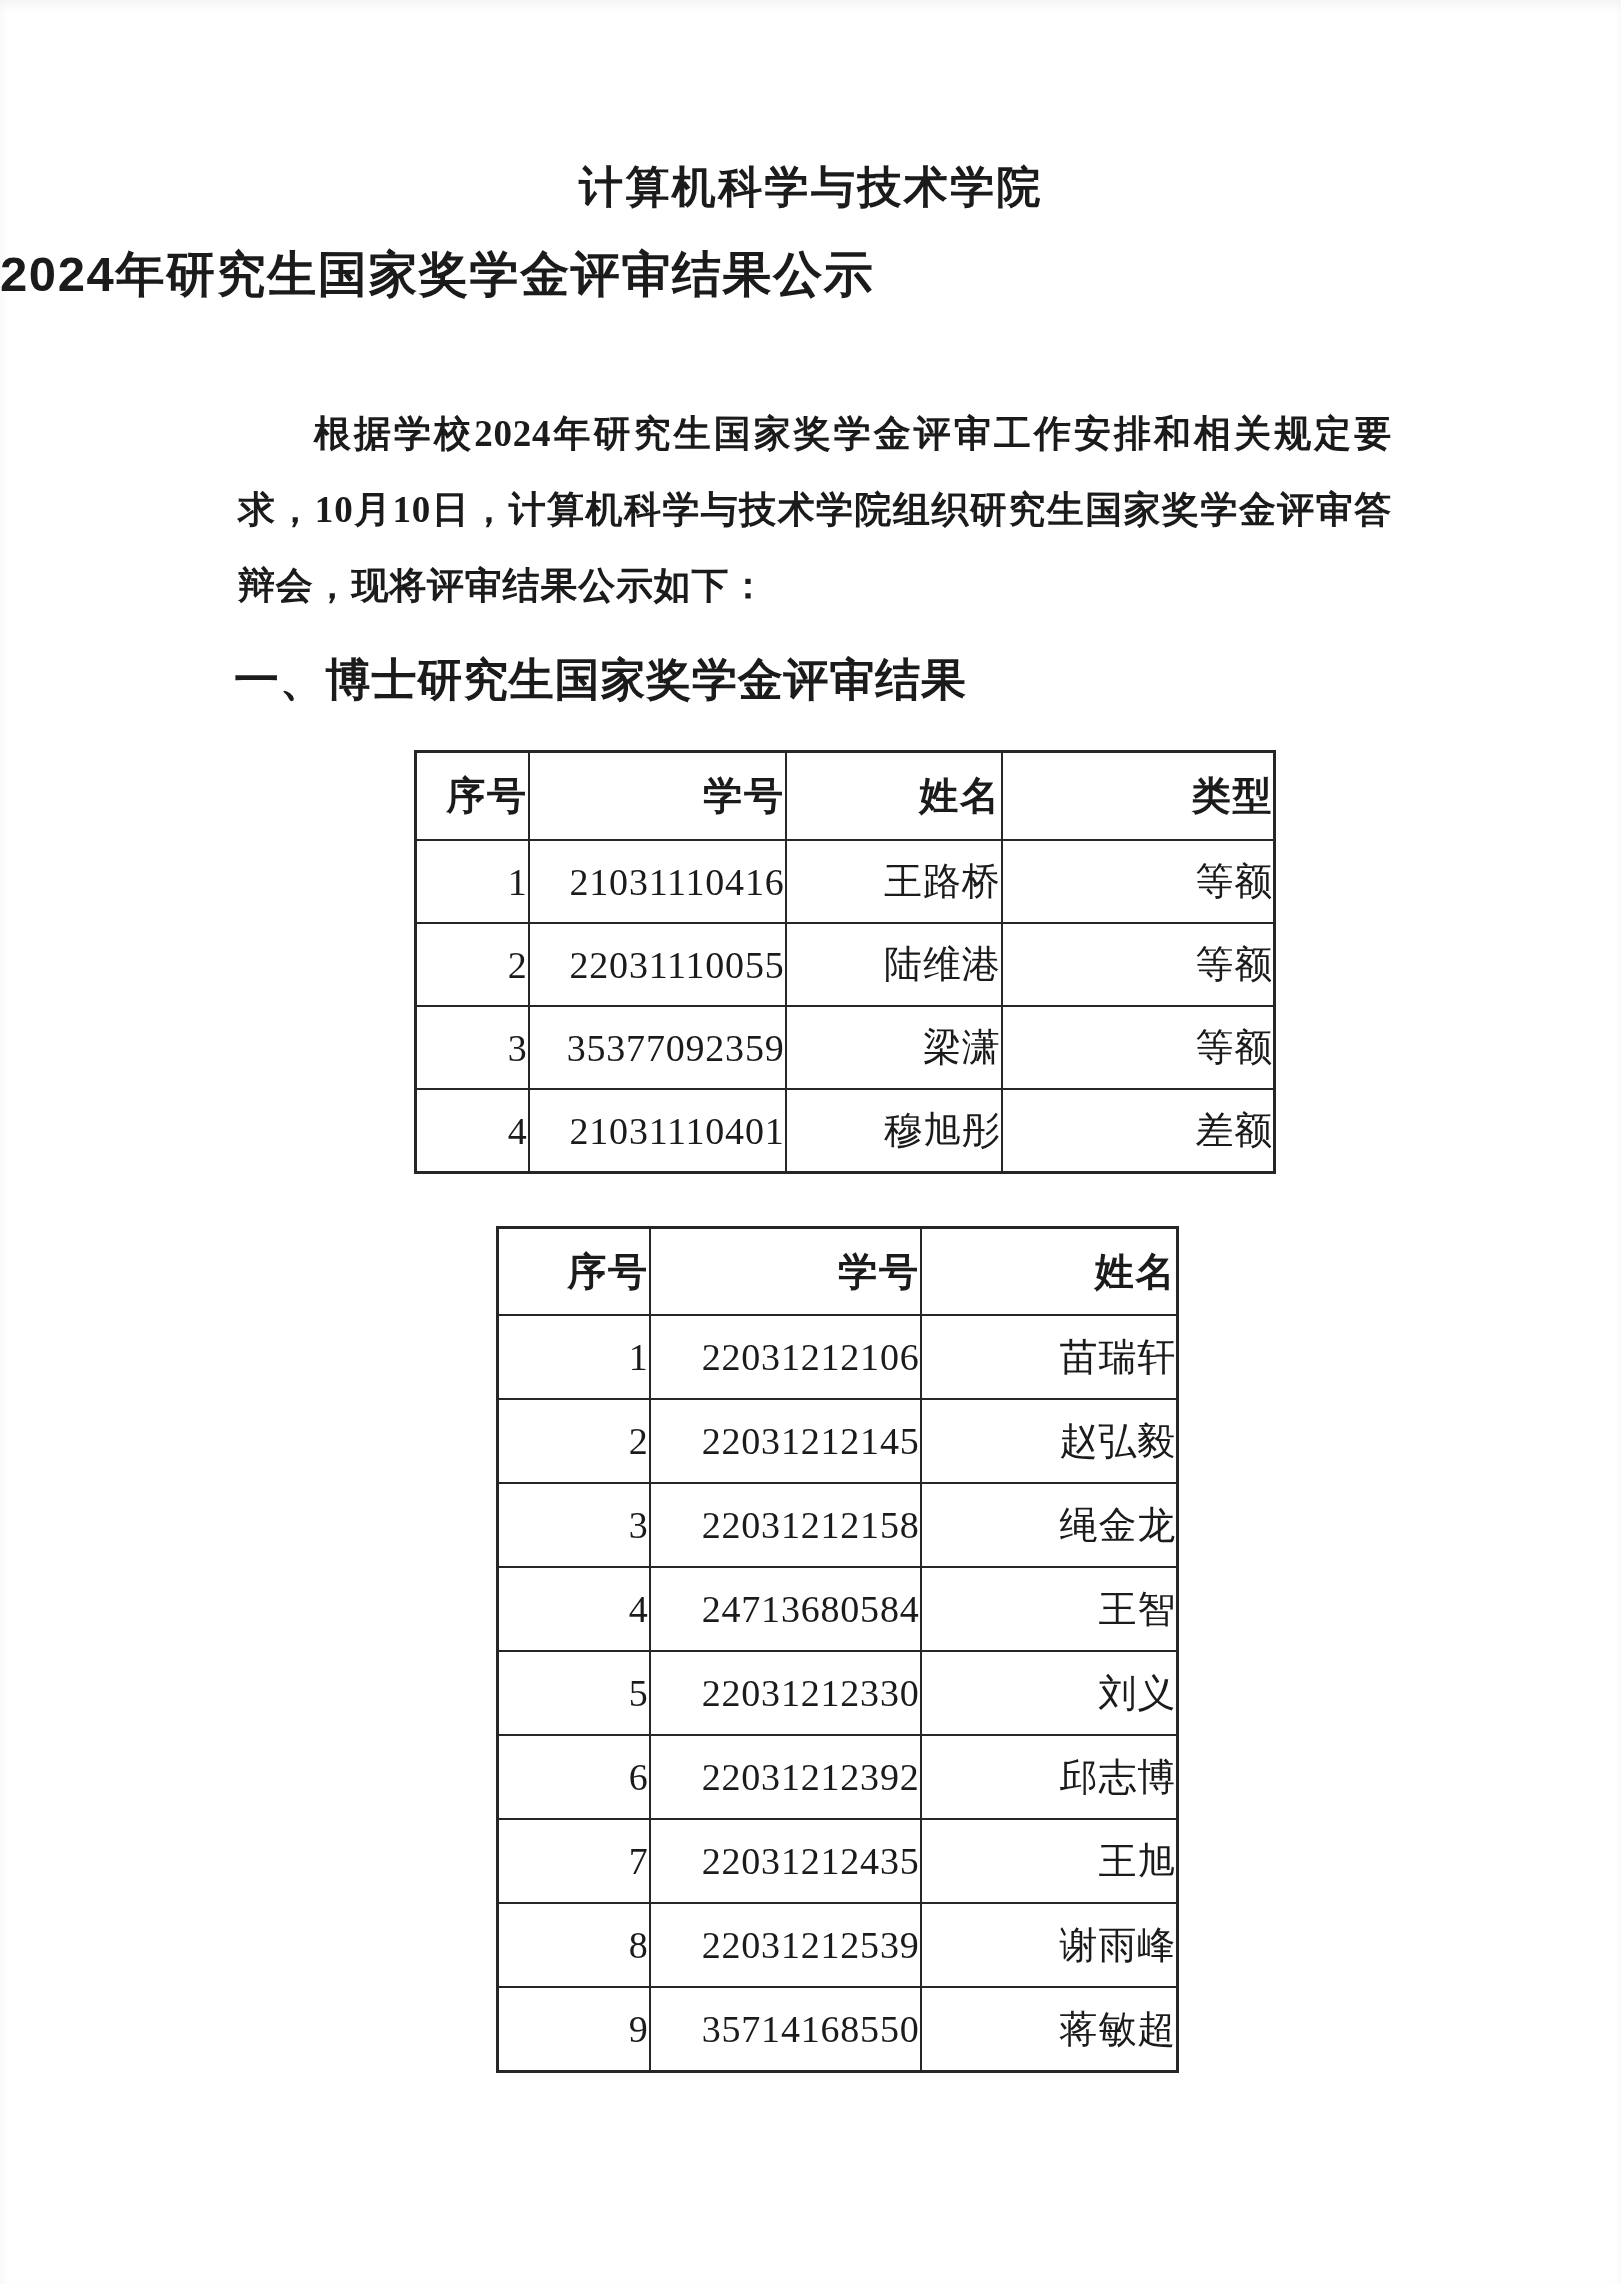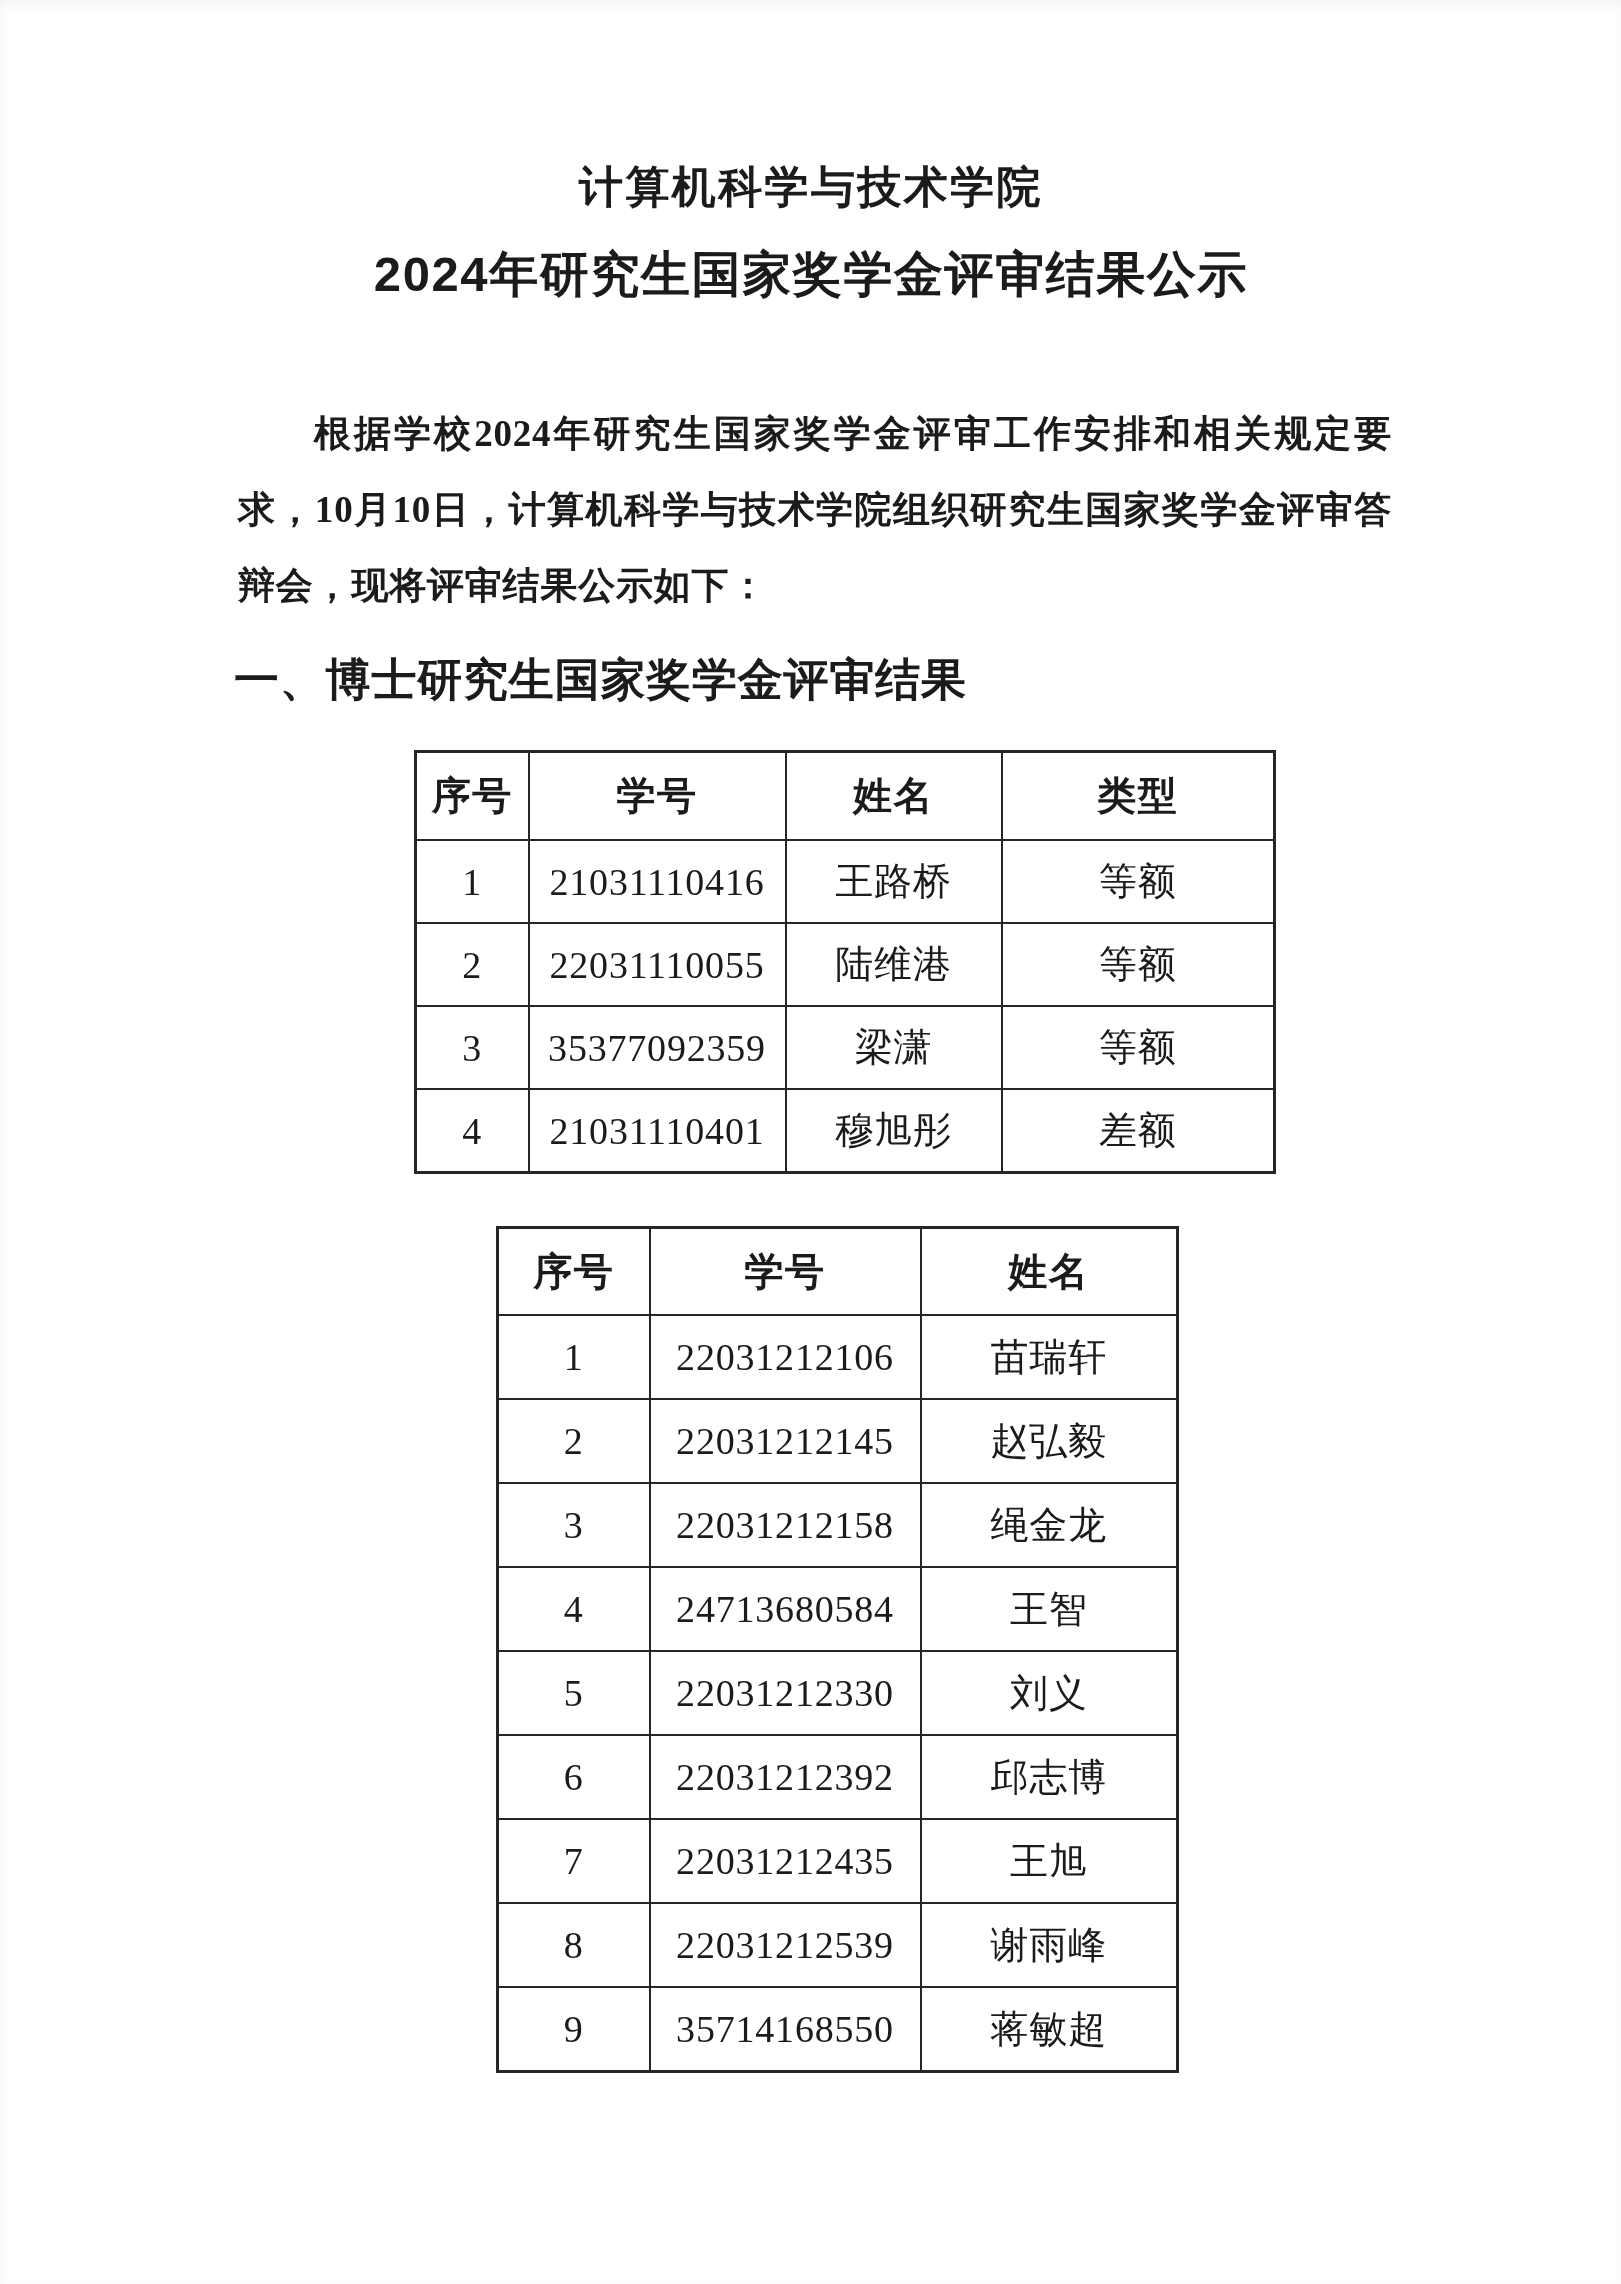--- a/index.html
+++ b/index.html
@@ -26,21 +26,20 @@
     text-align: center;
     font-family: "Liberation Sans", "DejaVu Sans", sans-serif;
     font-weight: 900;
     font-size: 44px;
     line-height: 1;
     letter-spacing: 2.4px;
   }
   .doc-subtitle {
     margin: 0;
     padding-top: 41px;
-    text-align: center;
     font-family: "Liberation Sans", "DejaVu Sans", sans-serif;
     font-weight: 900;
     font-size: 49px;
     line-height: 1;
     letter-spacing: 1.6px;
   }
   .intro {
     margin: 97px 230px 0 238px;
     font-size: 37px;
     line-height: 76px;
@@ -73,21 +72,21 @@
     font-weight: 700;
     font-size: 39px;
     letter-spacing: 1.6px;
   }
   td {
     font-size: 38px;
     font-weight: 500;
     text-align: center;
     letter-spacing: 0.8px;
   }
-  th, td { text-align: center; vertical-align: middle; padding: 0; }
+  th, td { text-align: right; vertical-align: middle; padding: 0; }
 
   .table-phd {
     margin: 48px 0 0 414px;
     width: 860px;
   }
   .table-phd th { height: 86px; }
   .table-phd td { height: 81px; }
   .table-phd col.c-seq  { width: 113px; }
   .table-phd col.c-sid  { width: 257px; }
   .table-phd col.c-name { width: 216px; }

